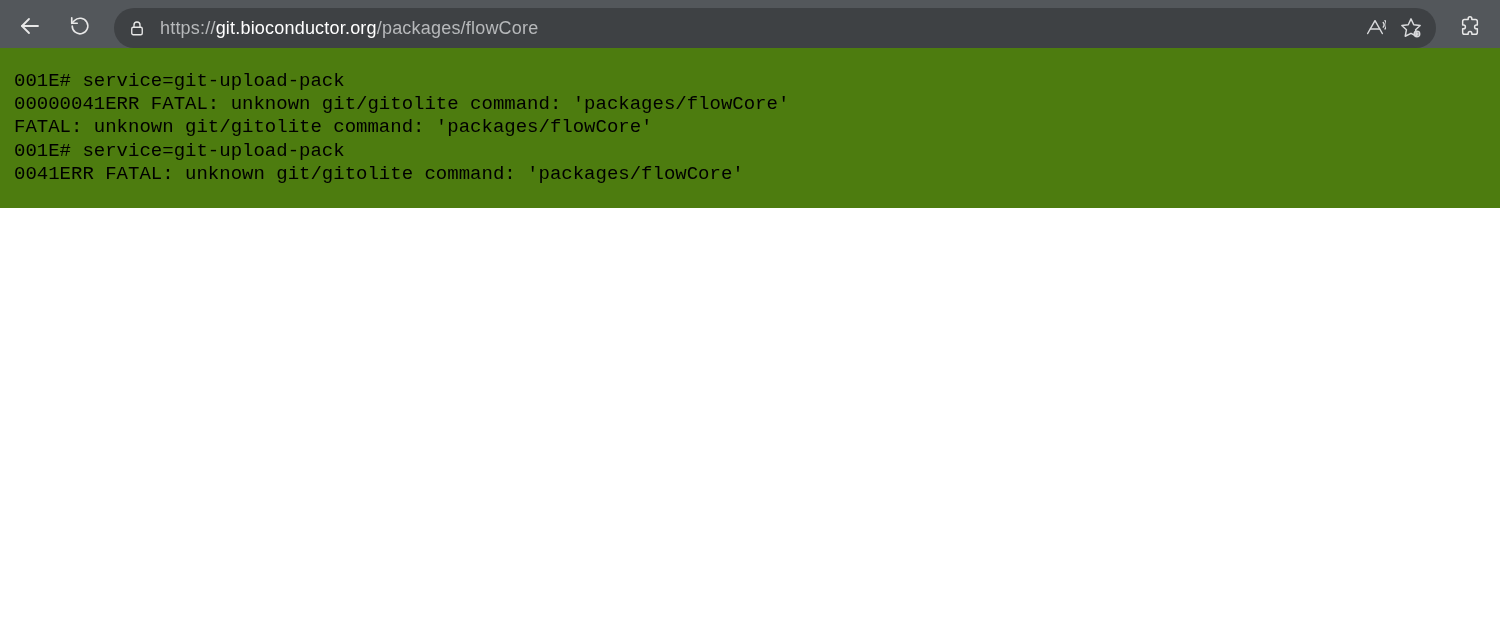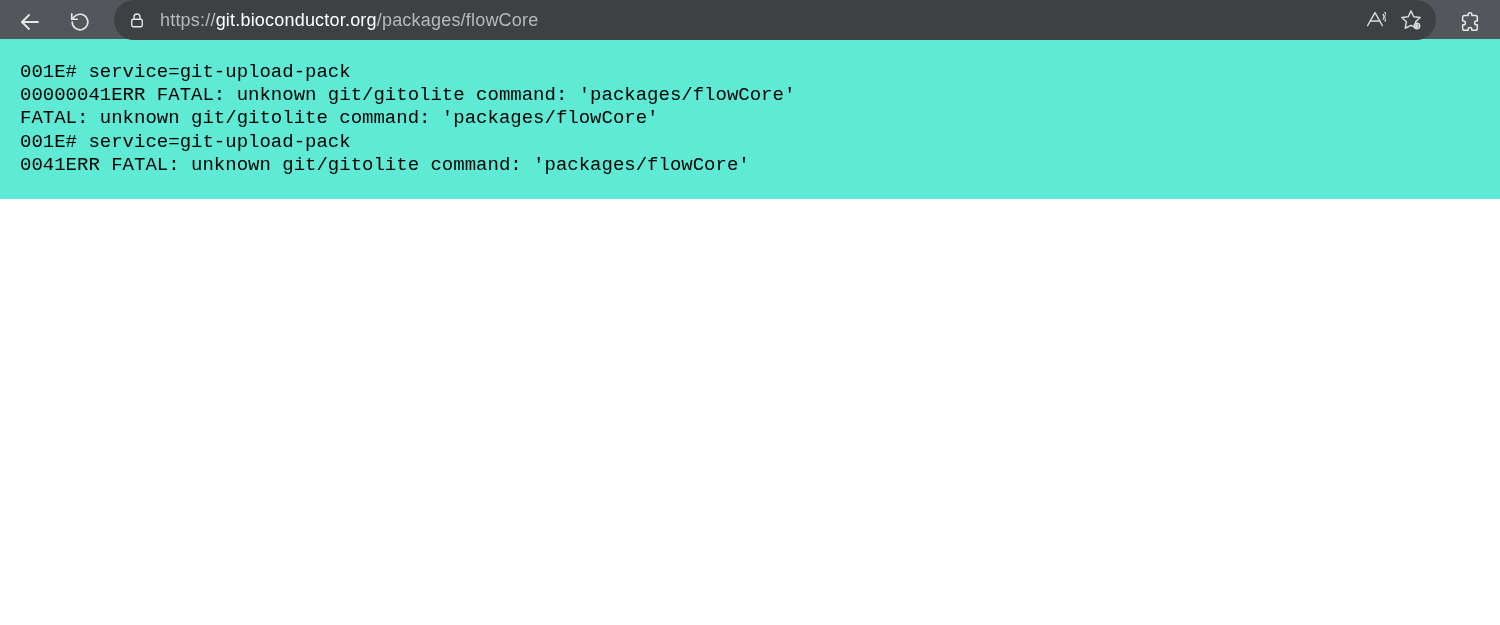--- a/index.html
+++ b/index.html
@@ -1,21 +1,21 @@
 <!DOCTYPE html>
 <html><head>
   <meta charset="utf-8">
   <style>
     * { margin: 0; padding: 0; box-sizing: border-box; }
     html, body { width: 1500px; height: 625px; overflow: hidden; font-family: -apple-system, BlinkMacSystemFont, "Segoe UI", Arial, sans-serif; }
     .toolbar {
       background: #53575b;
-      height: 39px;
+      height: 48px;
       display: flex;
-      align-items: flex-start;
+      align-items: flex-end;
       padding: 0 8px;
       gap: 6px;
     }
     .nav-btn {
       width: 44px;
       height: 44px;
       display: flex;
       align-items: center;
       justify-content: center;
       border-radius: 6px;
@@ -65,22 +65,22 @@
     .ext-btn {
       width: 44px;
       height: 44px;
       display: flex;
       align-items: center;
       justify-content: center;
       color: #e8e8e8;
       cursor: pointer;
     }
     .page {
-      background: #5eead4;
-      padding: 22px 20px;
+      background: #4d7c0f;
+      padding: 22px 14px;
       font-family: "Consolas", "Courier New", monospace;
       font-size: 19px;
       color: #000000;
       line-height: 1.22;
       white-space: pre;
     }
   </style>
 </head>
 <body>
 

